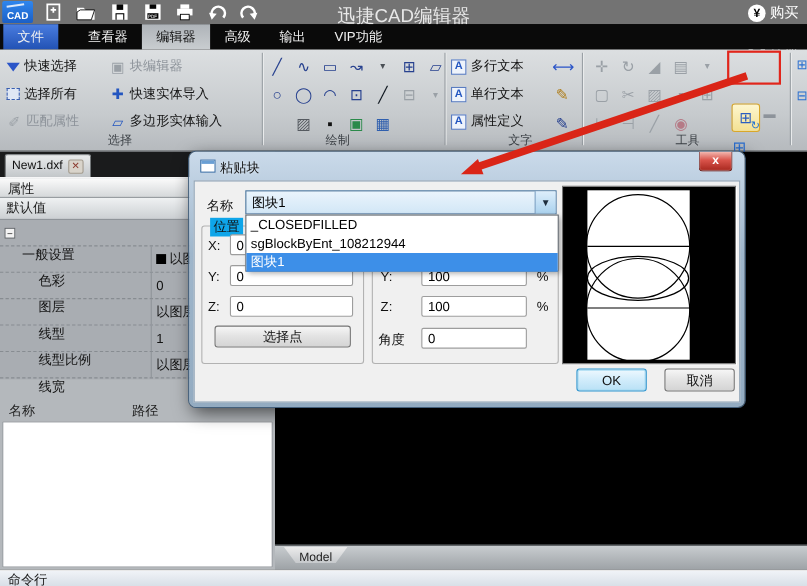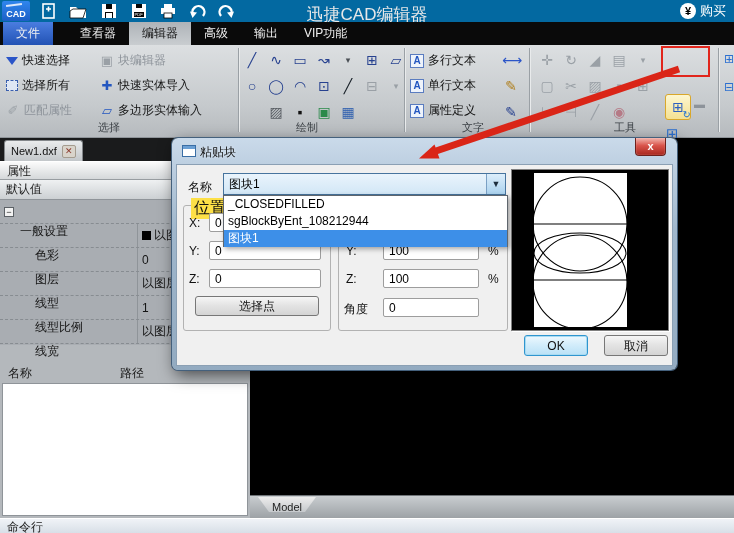--- a/index.html
+++ b/index.html
@@ -1,21 +1,21 @@
 <!DOCTYPE html>
 <html style="--annotation-red: #e1251b; --selection-blue: #3d8fe8; --ok-border: #2f95cf; --logo-blue: #1b5fc6;"><head>
 <meta charset="utf-8">
 <style>
   * { margin:0; padding:0; box-sizing:border-box; }
   html,body { width:734px; height:533px; overflow:hidden; }
   body { font-family:"Liberation Sans","DejaVu Sans",sans-serif; font-size:12px; }
   #app { position:relative; width:734px; height:533px; background:#000; overflow:hidden; }
 
   
-  .titlebar { position:absolute; left:0; top:0; width:734px; height:22px; background:#0369a1; }
+  .titlebar { position:absolute; left:0; top:0; width:734px; height:22px; background:#737373; }
   .logo { position:absolute; left:2px; top:1px; width:28px; height:20px; background:linear-gradient(#2f86ee,#1b5fc6); border-radius:2px; color:#fff; font-weight:bold; font-size:9px; text-align:center; line-height:26px; }
   .logo:before { content:""; position:absolute; left:4px; top:3px; width:16px; height:2px; background:#dce8fa; transform:rotate(-8deg); }
   .tb-ico { position:absolute; top:2px; width:20px; height:18px; }
   .apptitle { position:absolute; left:0; top:3px; width:734px; text-align:center; color:#e8e8e8; font-size:17px; pointer-events:none; }
   .tb-right { position:absolute; right:8px; top:2px; height:18px; display:flex; gap:14px; align-items:center; color:#fff; font-size:13px;flex-direction:column; }
   .coin { display:inline-block; width:16px; height:16px; border-radius:50%; background:#fff; color:#000; font-weight:bold; font-size:11px; text-align:center; line-height:16px; margin-right:4px; }
 
   
   .menubar { position:absolute; left:0; top:22px; width:734px; height:23px; background:#0a0a0a; display:flex; align-items:stretch; }
   .mtab { padding:0 13px; color:#f0f0f0; font-size:12px; line-height:23px; }
@@ -76,21 +76,21 @@
   .dlg-close { position:absolute; right:11px; top:0; width:31px; height:18px; background:linear-gradient(#f2b6ae,#d9534a 45%,#a8281f); border:1px solid #6e201b; border-top:none; border-radius:0 0 4px 4px; color:#fff; font-weight:bold; font-size:11px; text-align:center; line-height:16px; box-shadow:inset 0 0 1px #ffd9d4; }
   .dlg-client { position:absolute; left:4px; top:26px; right:4px; bottom:4px; background:#f0f0f0; border:1px solid #8ba0b4; }
   .dlg-label { position:absolute; font-size:12px; color:#111; }
   .combo { position:absolute; left:46px; top:8px; width:283px; height:22px; background:linear-gradient(#eaf4fc,#d2e7f6); border:1px solid #47749e; display:flex; align-items:center; }
   .combo .cval { flex:1; padding-left:5px; font-size:12px; color:#000; }
   .combo .cbtn { width:19px; height:100%; border-left:1px solid #7aa0c4; background:linear-gradient(#ddeefb,#abd2ee); text-align:center; font-size:9px; color:#1d2d3d; line-height:20px; }
   .ddlist { position:absolute; left:46px; top:30px; width:285px; height:52px; background:#fff; border:1px solid #5f666d; z-index:45; box-shadow:2px 2px 5px rgba(0,0,0,.35); }
   .dditem { height:17px; line-height:17px; padding-left:4px; font-size:12px; color:#000; white-space:nowrap; }
   .dditem.sel { background:var(--selection-blue,#3d8fe8); color:#fff; }
   .gbox { position:absolute; border:1px solid #b2b2b2; border-radius:3px; }
-  .gbox .gtitle { position:absolute; left:7px; top:-8px; background:#fde047; padding:0 3px; font-size:16px; color:#111; }
+  .gbox .gtitle { position:absolute; left:7px; top:-8px; background:#0ea5e9; padding:0 3px; font-size:12px; color:#111; }
   .frow-lab { position:absolute; font-size:12px; color:#111; }
   .tfield { position:absolute; height:19px; background:#fff; border:1px solid #9d9d9d; border-radius:2px; font-size:12px; color:#000; padding:0 0 0 5px; font-family:"Liberation Sans","DejaVu Sans",sans-serif; }
   .btn { position:absolute; background:linear-gradient(#f6f6f6,#e4e4e4 45%,#d4d4d4); border:1px solid #777; border-radius:3px; font-size:12px; color:#111; text-align:center; }
   .btn.okbtn { background:linear-gradient(#eef8fe,#d3edfb 45%,#b9e1f6); border:1px solid var(--ok-border,#2f95cf); box-shadow:inset 0 0 0 1px #a8dbf2; }
   .preview { position:absolute; left:334px; top:4px; width:158px; height:162px; border:1px solid #7f7f7f; background:#000; box-shadow:1px 1px 0 #fff; }
 
   
   .arrowsvg { position:absolute; left:0; top:0; width:734px; height:533px; z-index:60; pointer-events:none; }
 </style>
 </head>

